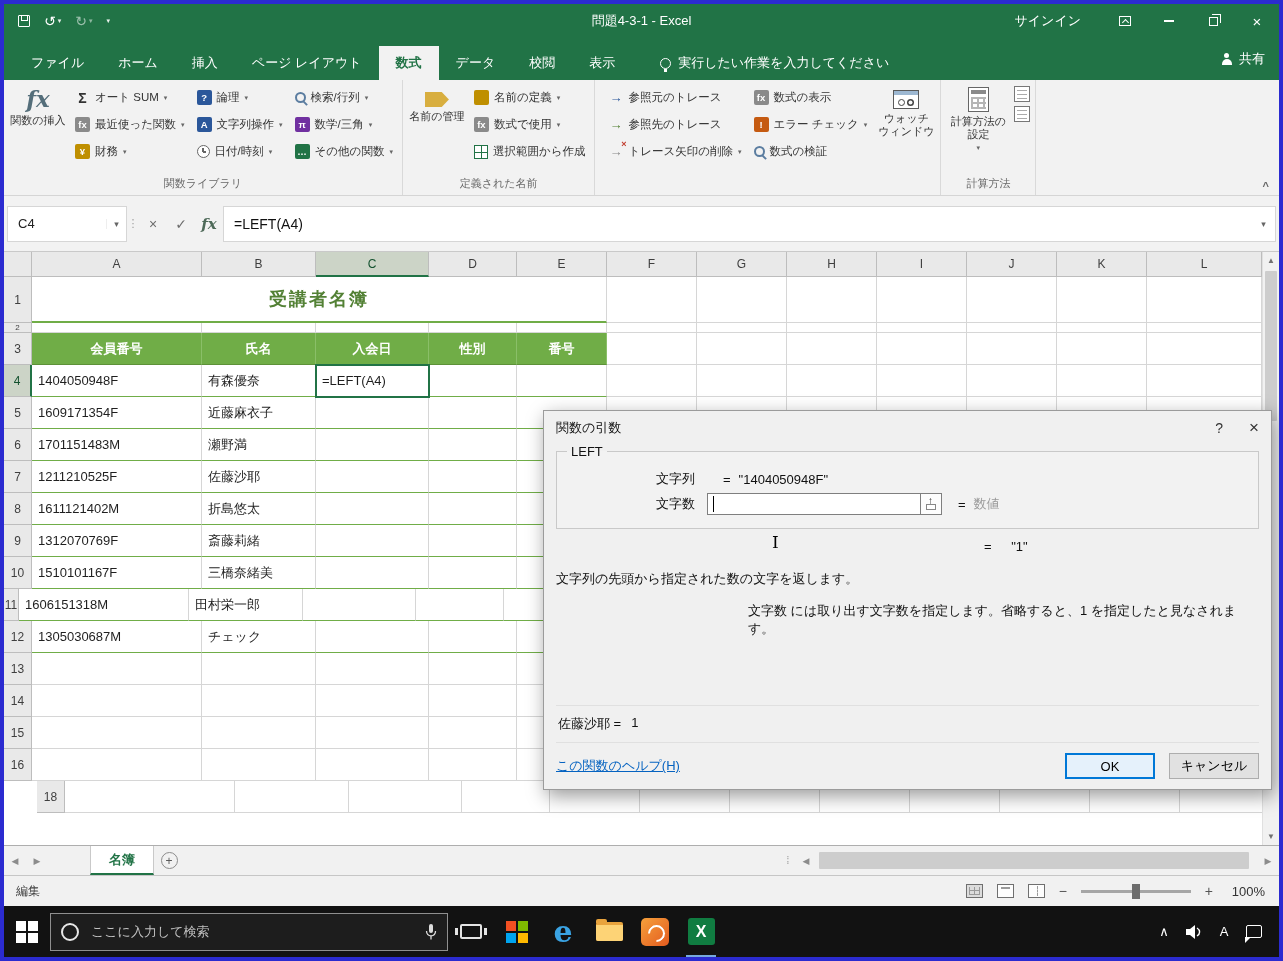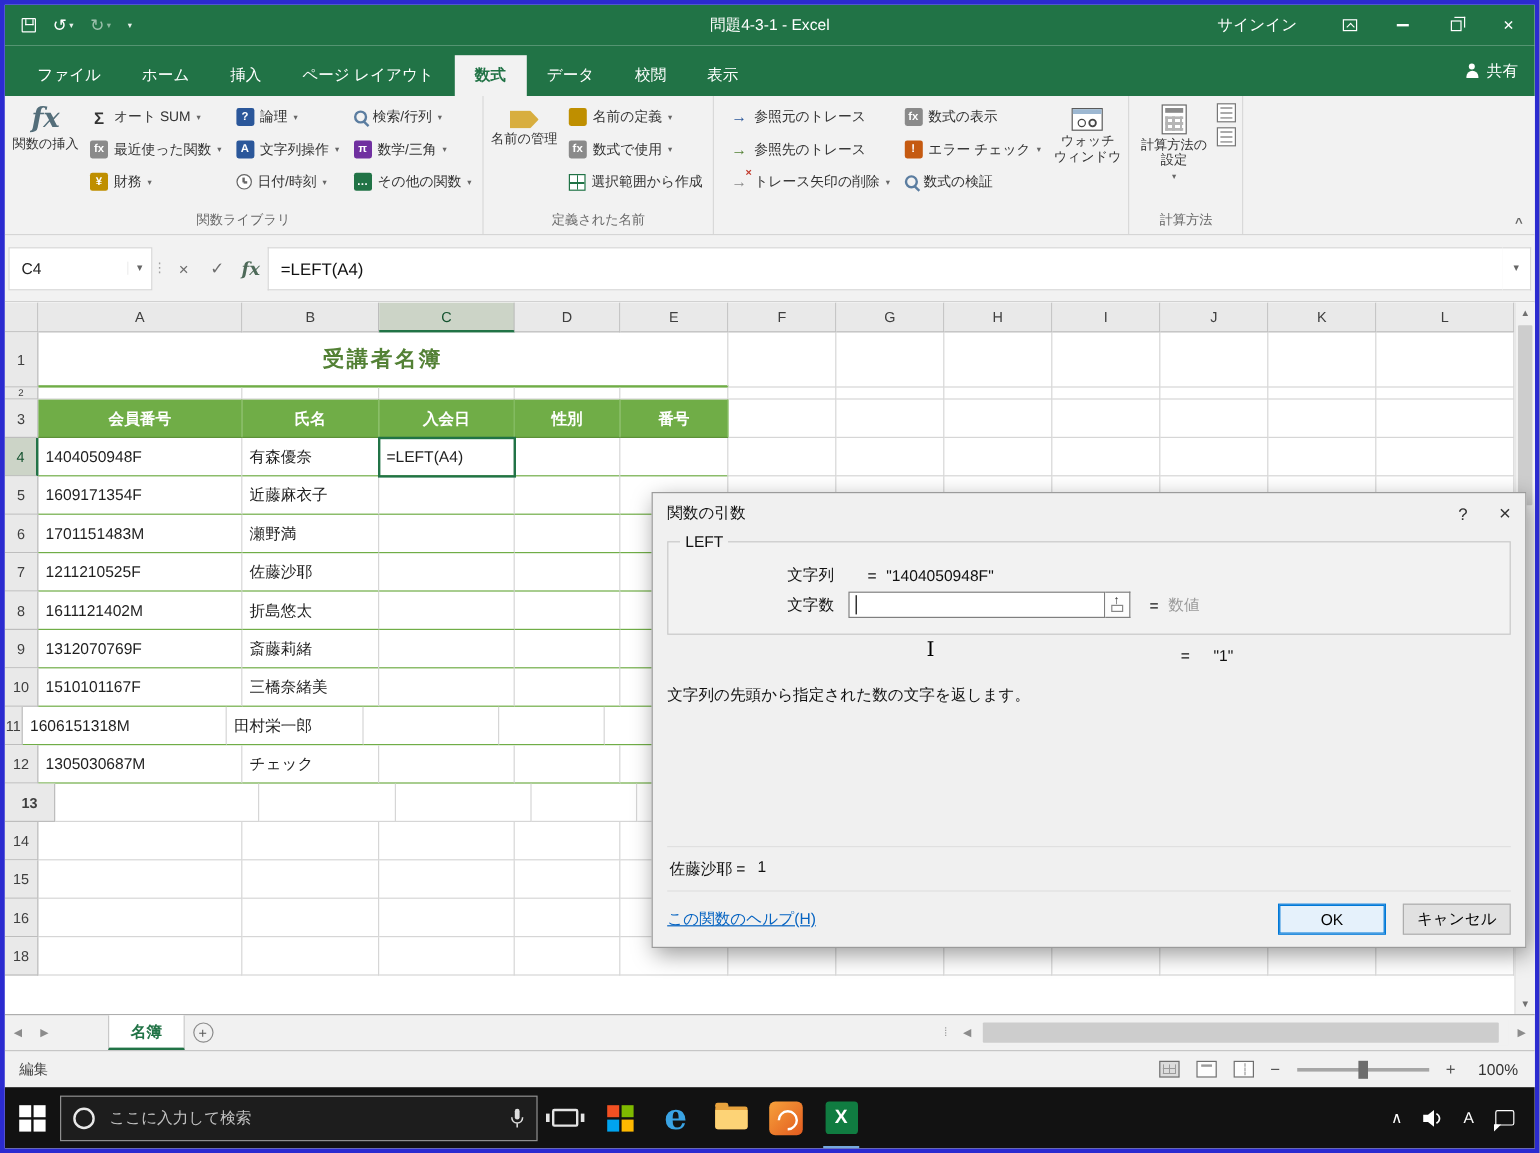--- a/index.html
+++ b/index.html
@@ -227,20 +227,24 @@
 
   <div class="tabrow">
     <div class="rtab">ファイル</div>
     <div class="rtab">ホーム</div>
     <div class="rtab">挿入</div>
     <div class="rtab">ページ レイアウト</div>
     <div class="rtab active">数式</div>
     <div class="rtab">データ</div>
     <div class="rtab">校閲</div>
     <div class="rtab">表示</div>
+    <div class="tellme">
+      <span class="bulb"></span>
+      <span>実行したい作業を入力してください</span>
+    </div>
     <div class="share">
       <span class="person"></span>
       <span>共有</span>
     </div>
   </div>
 
   <div class="ribbon">
     <div class="rgroup">
       <div class="rgc">
         <div class="bigbtn">
@@ -587,21 +591,21 @@
           <div class="gc tdata" style="width: 90px;"></div>
           <div class="gc" style="width: 90px;"></div>
           <div class="gc" style="width: 90px;"></div>
           <div class="gc" style="width: 90px;"></div>
           <div class="gc" style="width: 90px;"></div>
           <div class="gc" style="width: 90px;"></div>
           <div class="gc" style="width: 90px;"></div>
           <div class="gc" style="width: 115px;"></div>
         </div>
         <div class="grow" style="height: 32px;">
-          <div class="gc hdr" style="width: 42px; font-weight: bold;">13</div>
+          <div class="gc hdr" style="width: 28px;">13</div>
           <div class="gc" style="width: 170px;"></div>
           <div class="gc" style="width: 114px;"></div>
           <div class="gc" style="width: 113px;"></div>
           <div class="gc" style="width: 88px;"></div>
           <div class="gc" style="width: 90px;"></div>
           <div class="gc" style="width: 90px;"></div>
           <div class="gc" style="width: 90px;"></div>
           <div class="gc" style="width: 90px;"></div>
           <div class="gc" style="width: 90px;"></div>
           <div class="gc" style="width: 90px;"></div>
@@ -646,21 +650,21 @@
           <div class="gc" style="width: 88px;"></div>
           <div class="gc" style="width: 90px;"></div>
           <div class="gc" style="width: 90px;"></div>
           <div class="gc" style="width: 90px;"></div>
           <div class="gc" style="width: 90px;"></div>
           <div class="gc" style="width: 90px;"></div>
           <div class="gc" style="width: 90px;"></div>
           <div class="gc" style="width: 90px;"></div>
           <div class="gc" style="width: 115px;"></div>
         </div>
-        <div class="grow" style="height: 32px;">
+        <div class="grow" style="height: 32px; padding-left: 33px;">
           <div class="gc hdr" style="width: 28px;">18</div>
           <div class="gc" style="width: 170px;"></div>
           <div class="gc" style="width: 114px;"></div>
           <div class="gc" style="width: 113px;"></div>
           <div class="gc" style="width: 88px;"></div>
           <div class="gc" style="width: 90px;"></div>
           <div class="gc" style="width: 90px;"></div>
           <div class="gc" style="width: 90px;"></div>
           <div class="gc" style="width: 90px;"></div>
           <div class="gc" style="width: 90px;"></div>
@@ -780,20 +784,21 @@
           </div>
           <span class="eq">=</span>
           <span class="argres gray">数値</span>
         </div>
       </fieldset>
       <div class="preview">
         <span class="eq">=</span>
         <span style="margin-left:8px;">"1"</span>
       </div>
       <div class="desc">文字列の先頭から指定された数の文字を返します。</div>
+      <div class="arghelp">文字数  には取り出す文字数を指定します。省略すると、1 を指定したと見なされます。</div>
       <div class="dlg-sep"></div>
       <div class="fresult">
         <span>佐藤沙耶 =</span>
         <span>1</span>
       </div>
       <div class="dlg-sep2"></div>
       <div class="dlg-footer">
         <a class="helplink">この関数のヘルプ(H)</a>
         <div class="btns">
           <button class="okbtn">OK</button>

